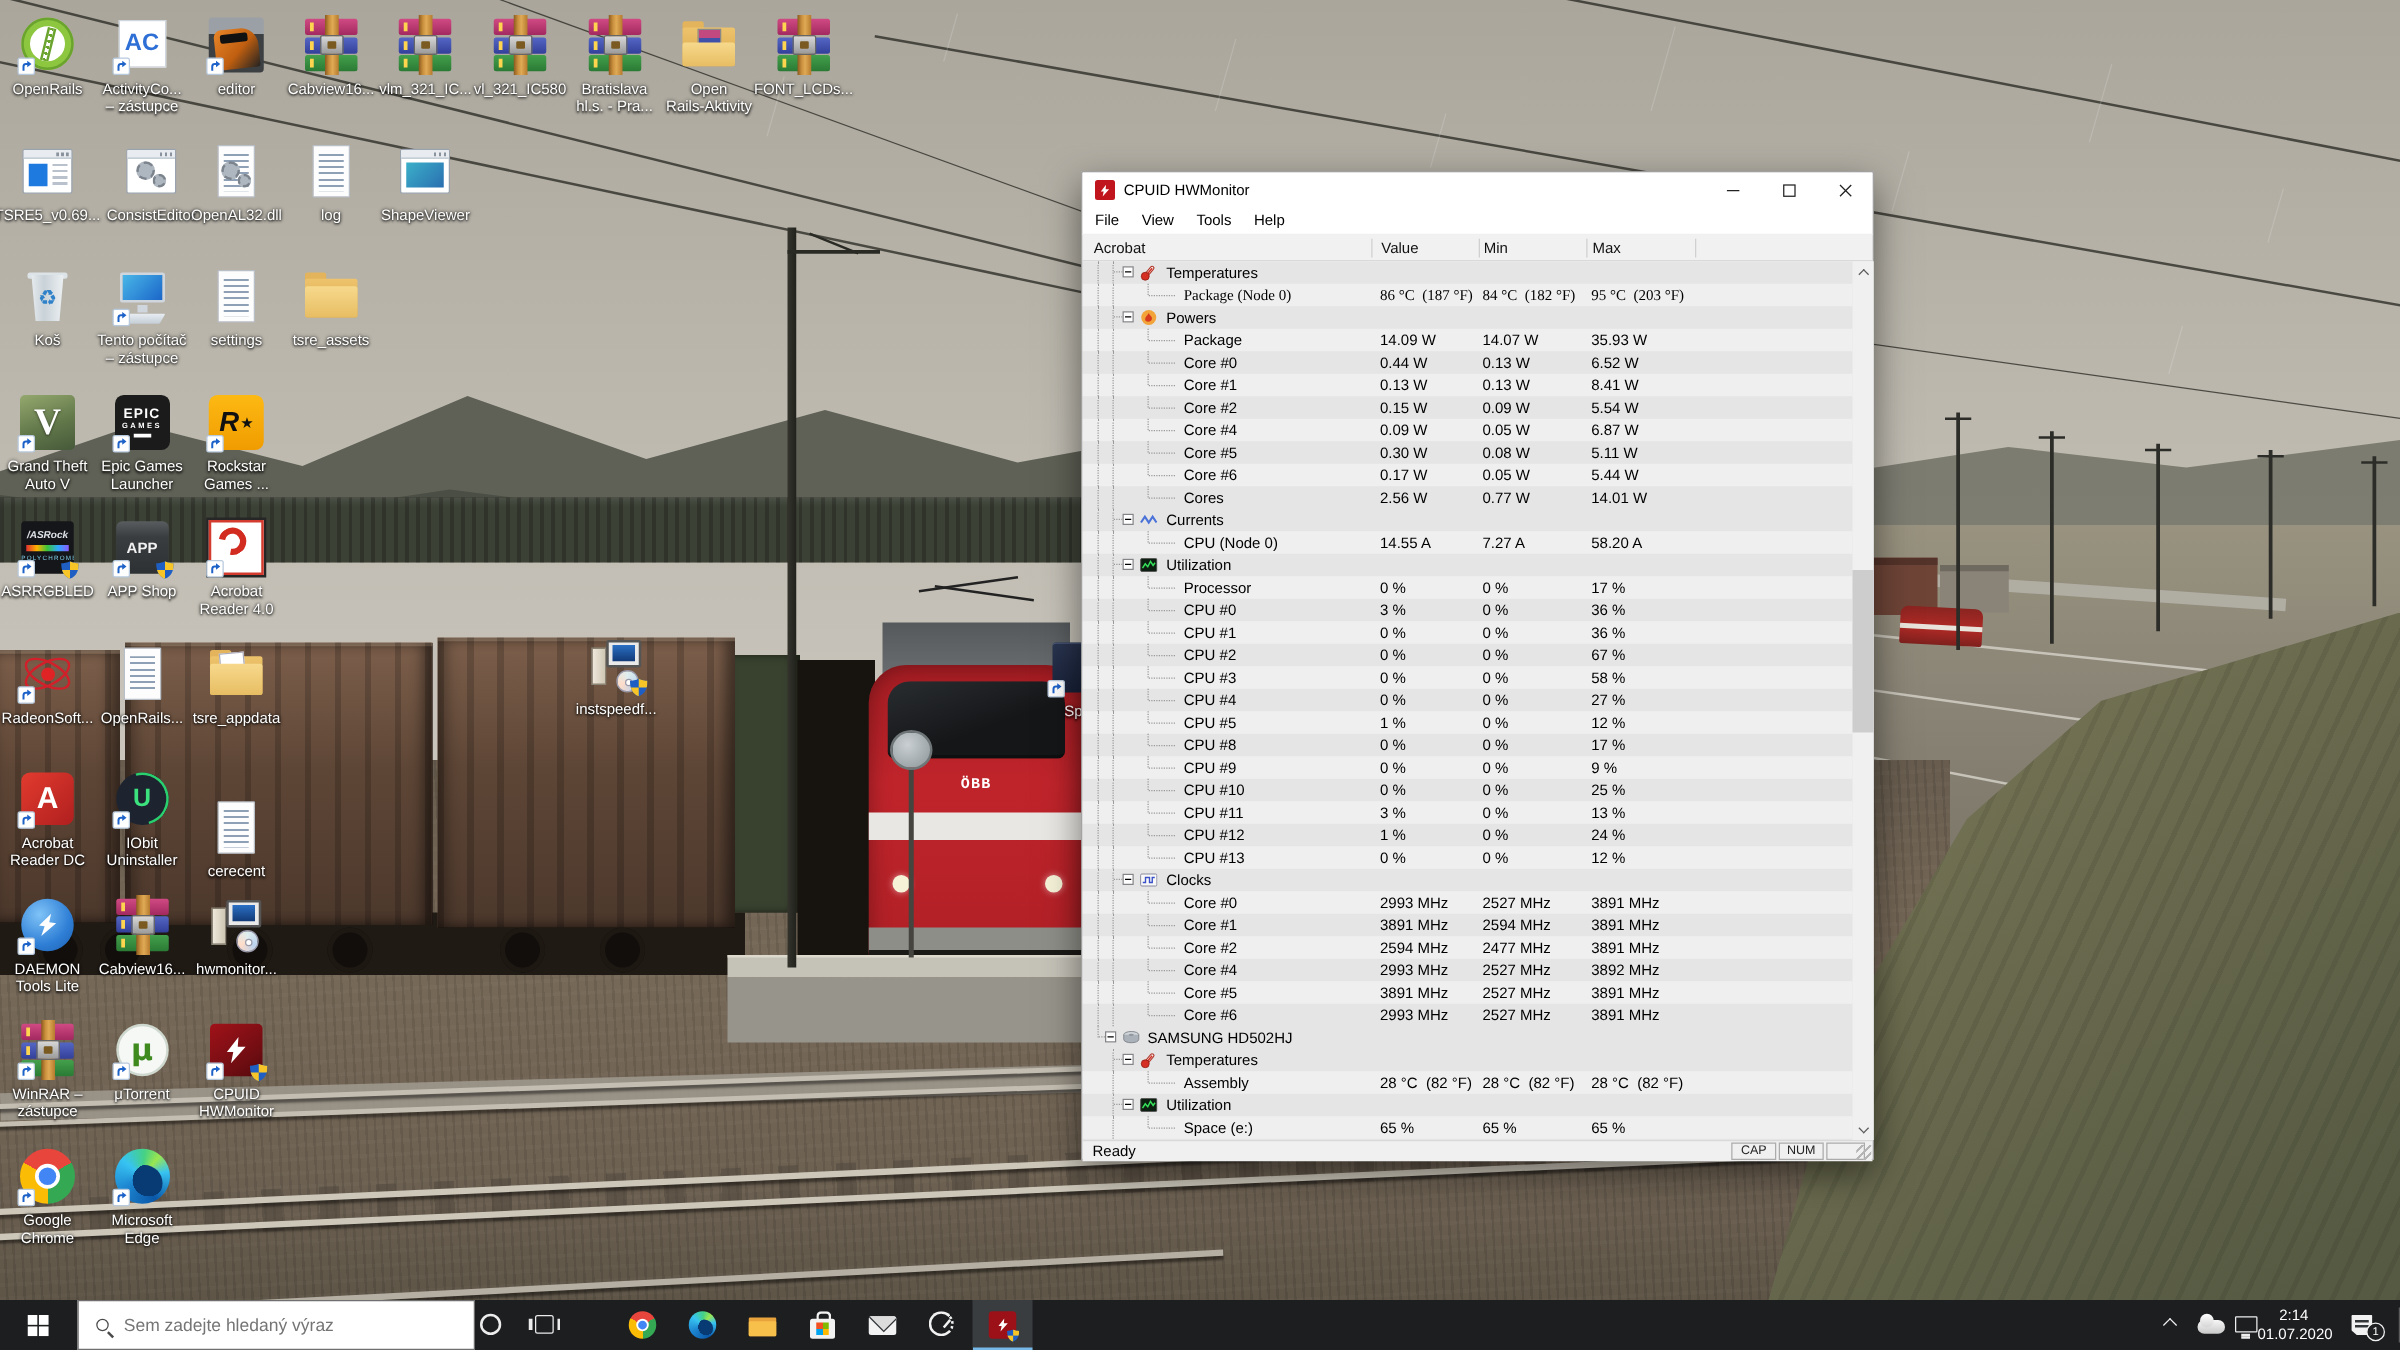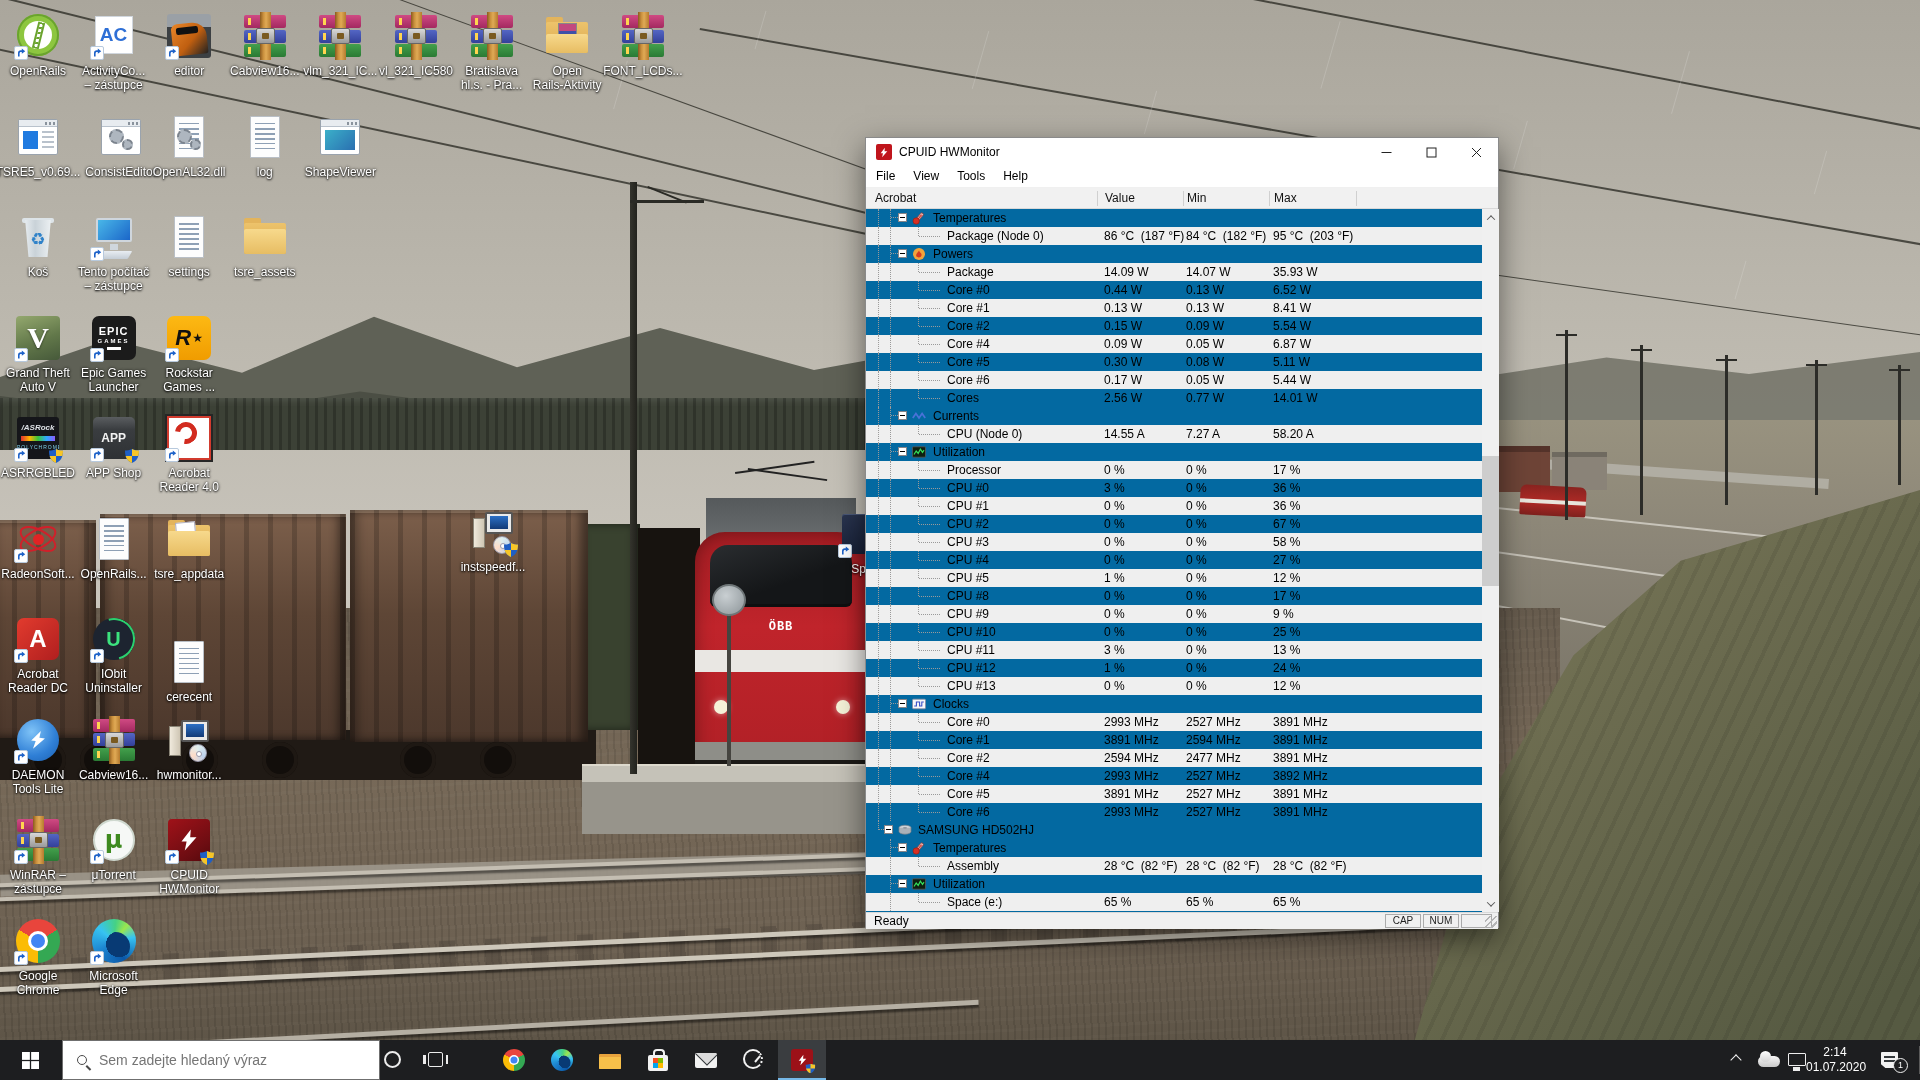--- a/index.html
+++ b/index.html
@@ -206,21 +206,21 @@
     display:flex;align-items:center;justify-content:center;}
   .ticon svg{width:8px;height:11px;}
   .ttext{position:absolute;left:33px;top:7px;font-size:12px;}
   .wbtn{position:absolute;top:0;width:45px;height:28px;display:flex;align-items:center;justify-content:center;}
   .wbtn svg{width:11px;height:11px;}
   .menubar{position:absolute;left:0;top:28px;width:100%;height:22px;background:#fff;border-bottom:1px solid #f0f0f0;}
   .mitem{display:inline-block;padding:0 8px;line-height:21px;margin-left:2px;}
   .hdr{position:absolute;left:0;top:50px;width:100%;height:21px;background:#f1f1f1;border-bottom:1px solid #d9d9d9;}
   .hcell{position:absolute;top:3px;font-size:12px;color:#111;}
   .hsep{position:absolute;top:3px;width:1px;height:15px;background:#d0d0d0;}
-  .hlist{position:absolute;left:0;top:71px;width:100%;height:703px;background:#0369a1;overflow:hidden;}
+  .hlist{position:absolute;left:0;top:71px;width:100%;height:703px;background:#e5e5e5;overflow:hidden;}
   .hrow{position:absolute;left:0;width:616px;height:18px;line-height:18px;}
   .hrow.shade{background:#efefef;}
   .tr12,.tr24{position:absolute;top:0;height:18px;border-left:1px dotted #9a9a9a;}
   .tr12{left:12px;} .tr24{left:24px;}
   .half{height:9px;}
   .ebox{position:absolute;width:9px;height:9px;top:4px;background:#fff;border:1px solid #848488;}
   .ebox::after{content:"";position:absolute;left:1px;top:3px;width:5px;height:1px;background:#000;}
   .cdot{position:absolute;top:8px;border-top:1px dotted #9a9a9a;}
   .lf-v{position:absolute;left:52px;top:0;height:9px;border-left:1px dotted #9a9a9a;}
   .lf-h{position:absolute;left:53px;top:9px;width:21px;border-top:1px dotted #9a9a9a;}
@@ -1062,21 +1062,21 @@
           <span class="ebox" style="left:32px;"></span>
           <span class="gicon" style="left:46px;"><svg viewBox="0 0 14 14">
               <g transform="rotate(40 6 7)">
                 <rect x="5.2" y="0.5" width="2.8" height="8.5" rx="1.4" fill="#f4f4f4" stroke="#b23b2e" stroke-width="0.9"></rect>
                 <rect x="6" y="2" width="1.2" height="6.5" fill="#d62f23"></rect>
               </g>
               <circle cx="4.2" cy="10" r="3.2" fill="#d62f23" stroke="#8e1d14" stroke-width="0.6"></circle>
             </svg></span>
           <span class="rlabel" style="left:67px;">Temperatures</span>
         </div>
-        <div class="hrow shade" style="top: 18px;">
+        <div class="hrow shade" style="top: 18px; font-family: Liberation Serif, serif;">
           <i class="tr12"></i>
           <i class="tr24"></i>
           <i class="lf-v"></i>
           <i class="lf-h"></i>
           <span class="rlabel" style="left:81px;">Package (Node 0)</span>
           <span class="cv">86 °C  (187 °F)</span>
           <span class="cmn">84 °C  (182 °F)</span>
           <span class="cmx">95 °C  (203 °F)</span>
         </div>
         <div class="hrow" style="top: 36px;">

